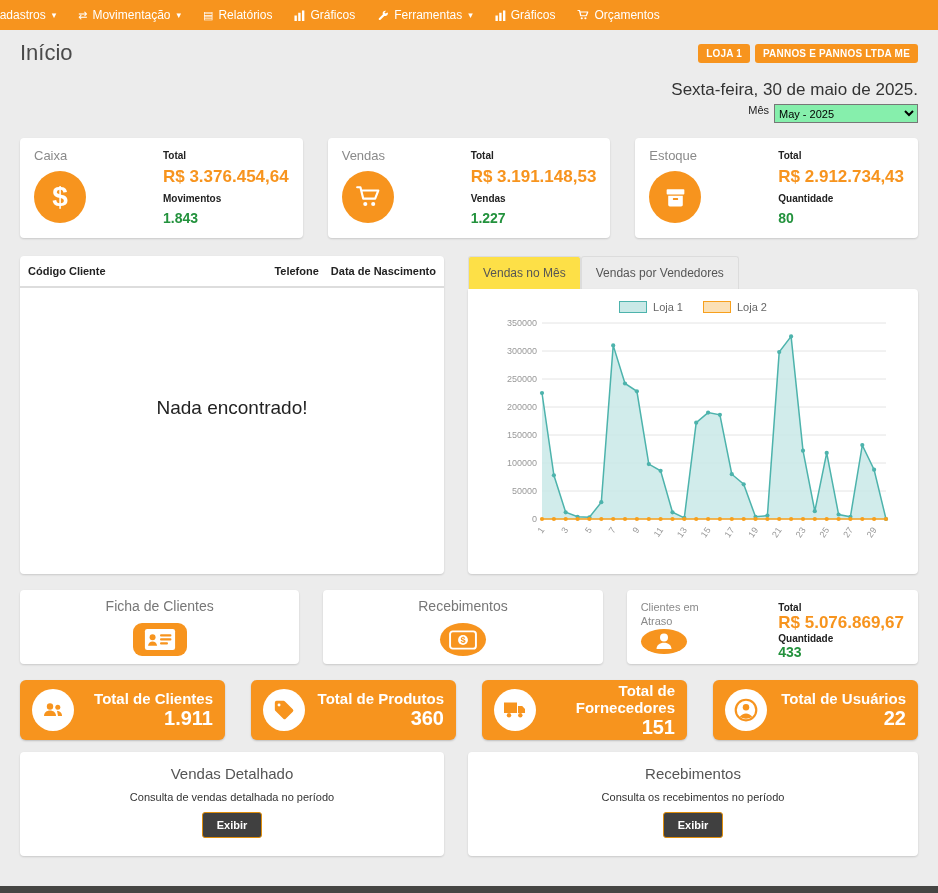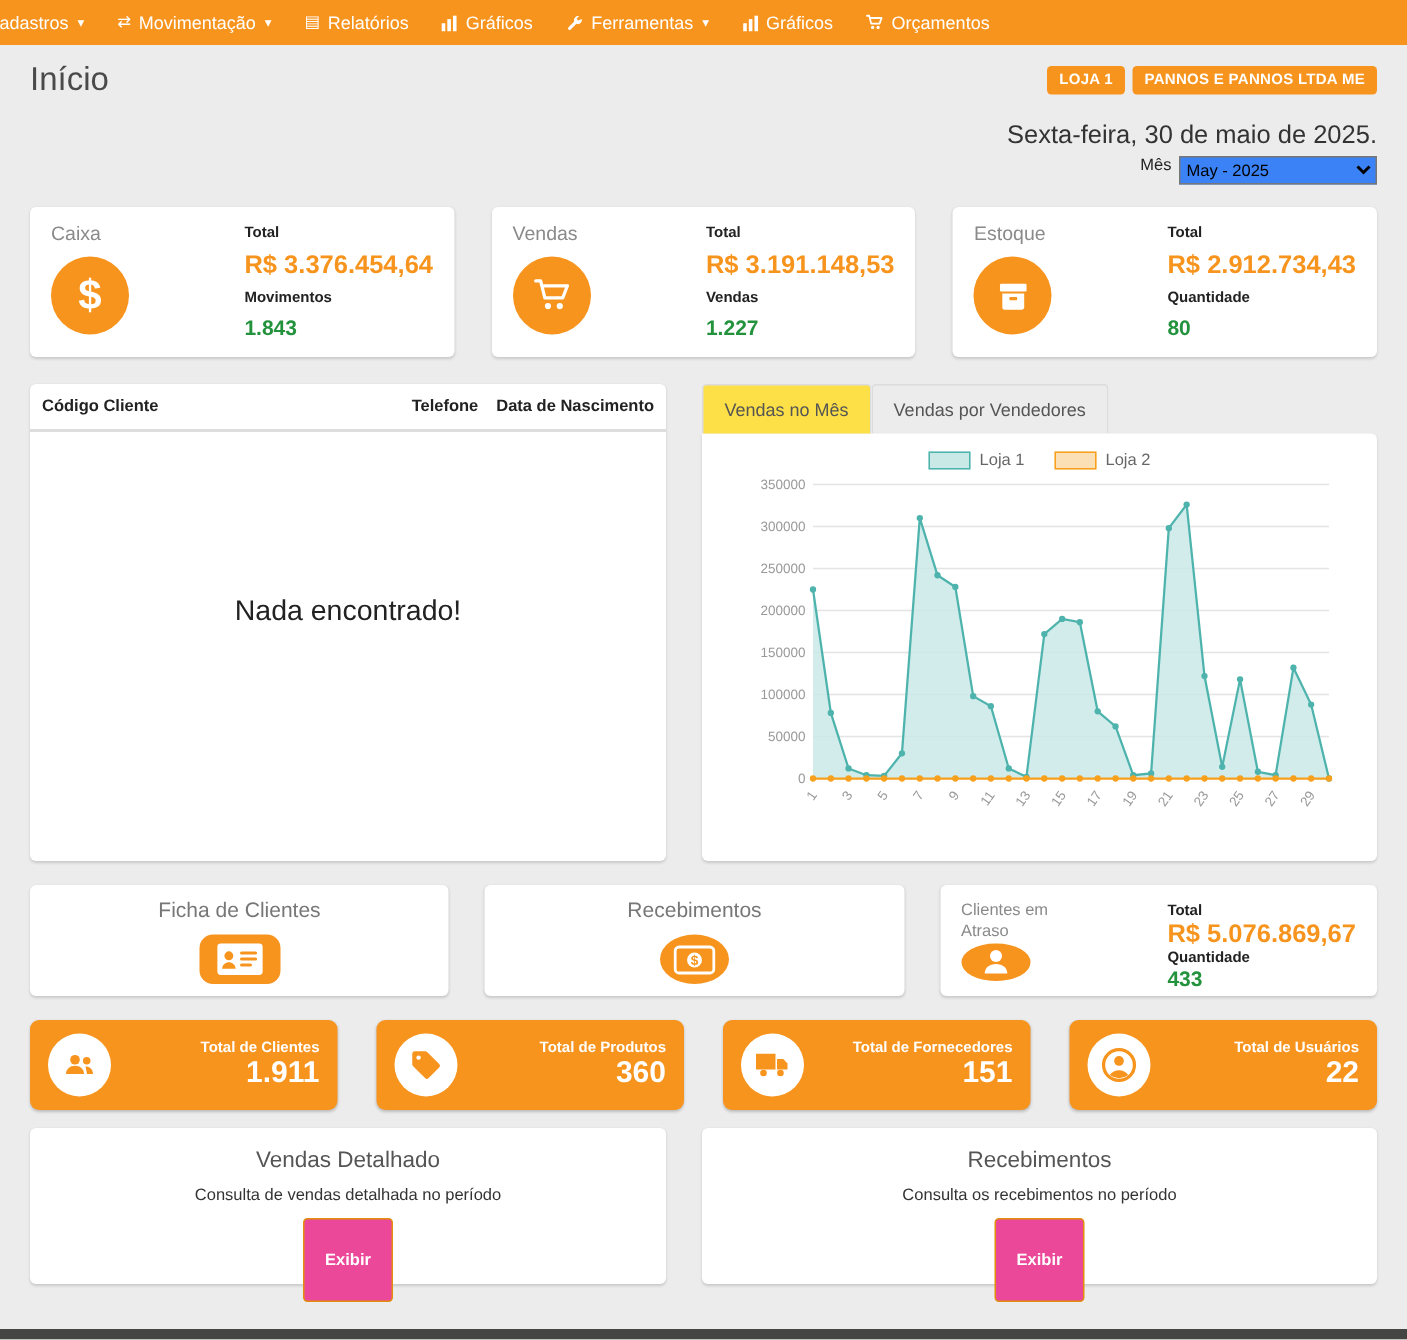--- a/index.html
+++ b/index.html
@@ -29,21 +29,21 @@
   .header-row { display:flex; justify-content:space-between; align-items:center; margin-top:8px; height:30px; }
   .page-title { font-size:22px; color:#4A4A4A; }
   .badges { display:flex; gap:5px; }
   .badge {
     background:var(--primary,#F7941E); color:#fff; font-size:10px; font-weight:bold;
     padding:4px 8px; border-radius:3px; border:none; cursor:pointer; letter-spacing:.2px;
     font-family:"Liberation Sans", sans-serif;
   }
   .date-row { margin-top:12px; text-align:right; font-size:17px; color:#333; height:20px; }
   .month-row { margin-top:4px; display:flex; justify-content:flex-end; align-items:flex-start; gap:5px; font-size:11px; color:#222; height:20px; }
-  .month-row select { font-size:11px; height:19px; width:132px; border:1px solid #777; background:#3b82f6; font-family:"Liberation Sans", sans-serif; }
+  .month-row select { font-size:11px; height:19px; width:144px; border:1px solid #777; background:#86efac; font-family:"Liberation Sans", sans-serif; }
 
   .card { background:#fff; border-radius:4px; box-shadow:0 1px 2px rgba(0,0,0,.15); }
 
   
   .stats-row { display:flex; gap:25px; margin-top:14px; }
   .stat-card { flex:1; height:100px; display:flex; justify-content:space-between; padding:10px 14px; }
   .stat-left { display:flex; flex-direction:column; }
   .stat-title { font-size:13px; color:#8A8A8A; }
   .icon-circle {
     width:52px; height:52px; border-radius:50%; background:var(--primary,#F7941E);
@@ -97,33 +97,33 @@
   .tiles-row { display:flex; gap:26px; margin-top:16px; }
   .tile {
     flex:1; background:var(--primary,#F7941E); border-radius:6px; height:60px;
     display:flex; align-items:center; padding:0 12px; box-shadow:0 1px 2px rgba(0,0,0,.2);
   }
   .tile-icon {
     width:42px; height:42px; background:#fff; border-radius:50%;
     display:flex; align-items:center; justify-content:center; flex-shrink:0;
   }
   .tile-right { flex:1; text-align:right; color:#fff; }
-  .tile-label { font-size:10px; font-weight:bold; }
+  .tile-label { font-size:15px; font-weight:bold; }
   .tile-value { font-size:20px; font-weight:bold; line-height:1.15; }
 
   
   .reports-row { display:flex; gap:24px; margin-top:12px; }
   .report-card { display:flex; flex-direction:column; align-items:center; padding:13px 10px 12px; gap:9px; height:104px; }
   .report-card.left { width:424px; }
   .report-card.right { flex:1; }
   .report-title { font-size:15px; color:#555; }
   .report-desc { font-size:11px; color:#333; }
   .btn-exibir {
-    background:#ec4899; border:1px solid #E08E0B; color:#fff; font-size:11px; font-weight:bold;
-    padding:21px 14px; border-radius:3px; cursor:pointer; font-family:"Liberation Sans", sans-serif;
+    background:#404040; border:1px solid #E08E0B; color:#fff; font-size:11px; font-weight:bold;
+    padding:6px 14px; border-radius:3px; cursor:pointer; font-family:"Liberation Sans", sans-serif;
   }
 
   .footer-bar { position:absolute; left:0; right:0; bottom:0; height:7px; background:#454543; }
 </style>
 </head>
 <body>
 
 <nav class="topnav">
   <div class="nav-item first">
     <span>Cadastros</span>

